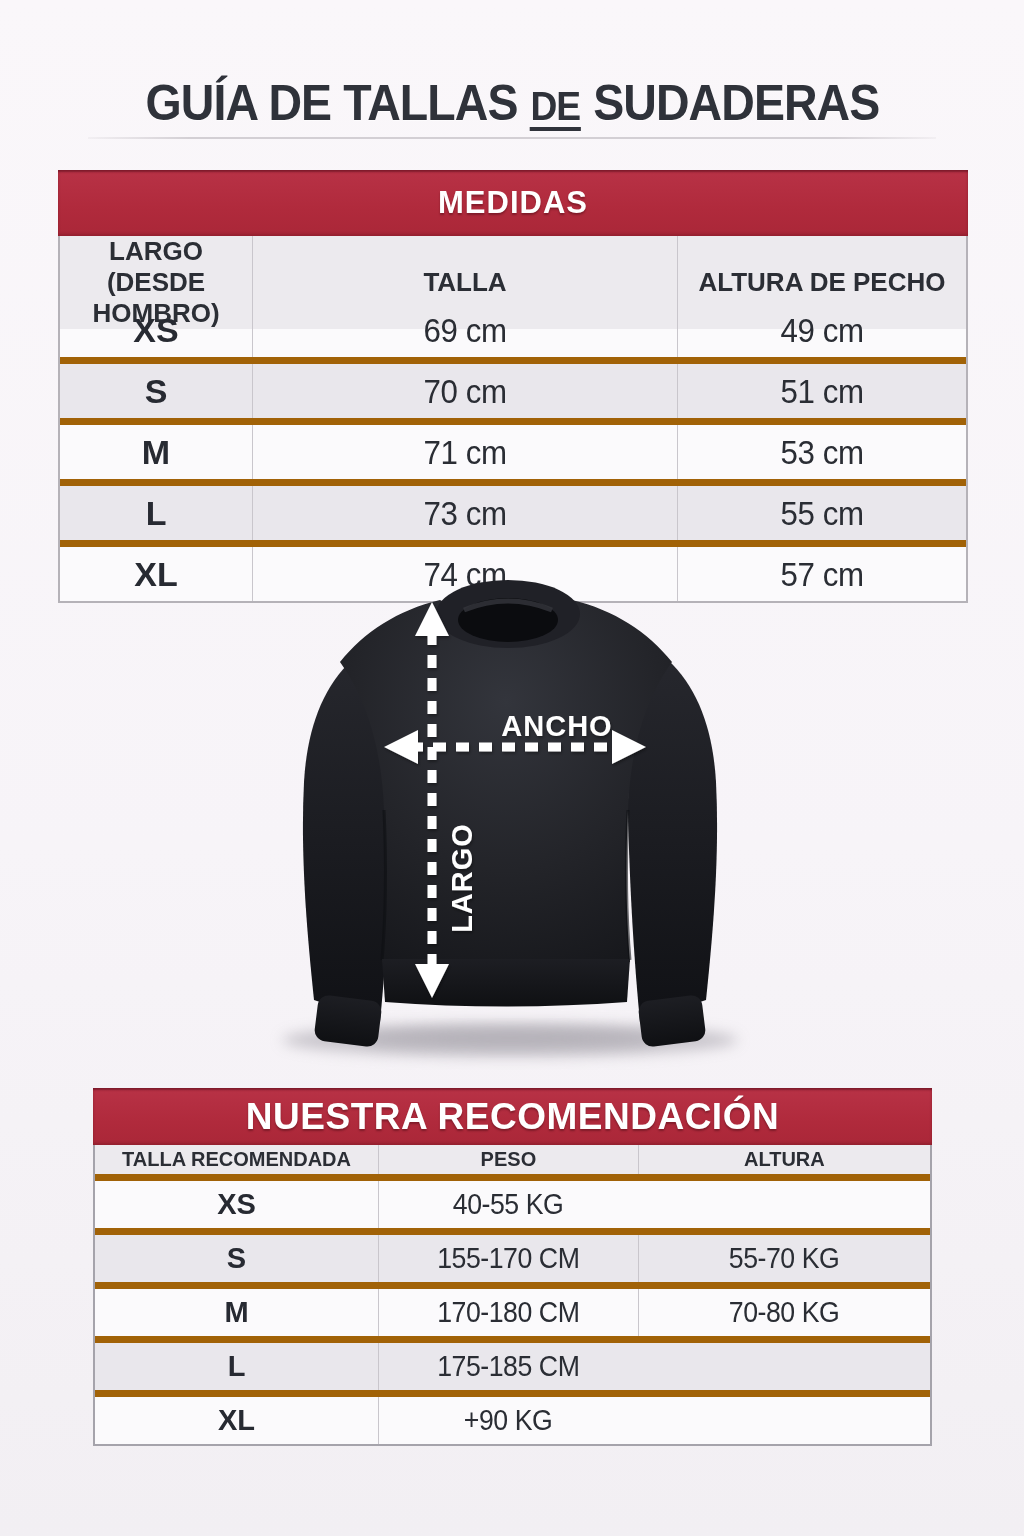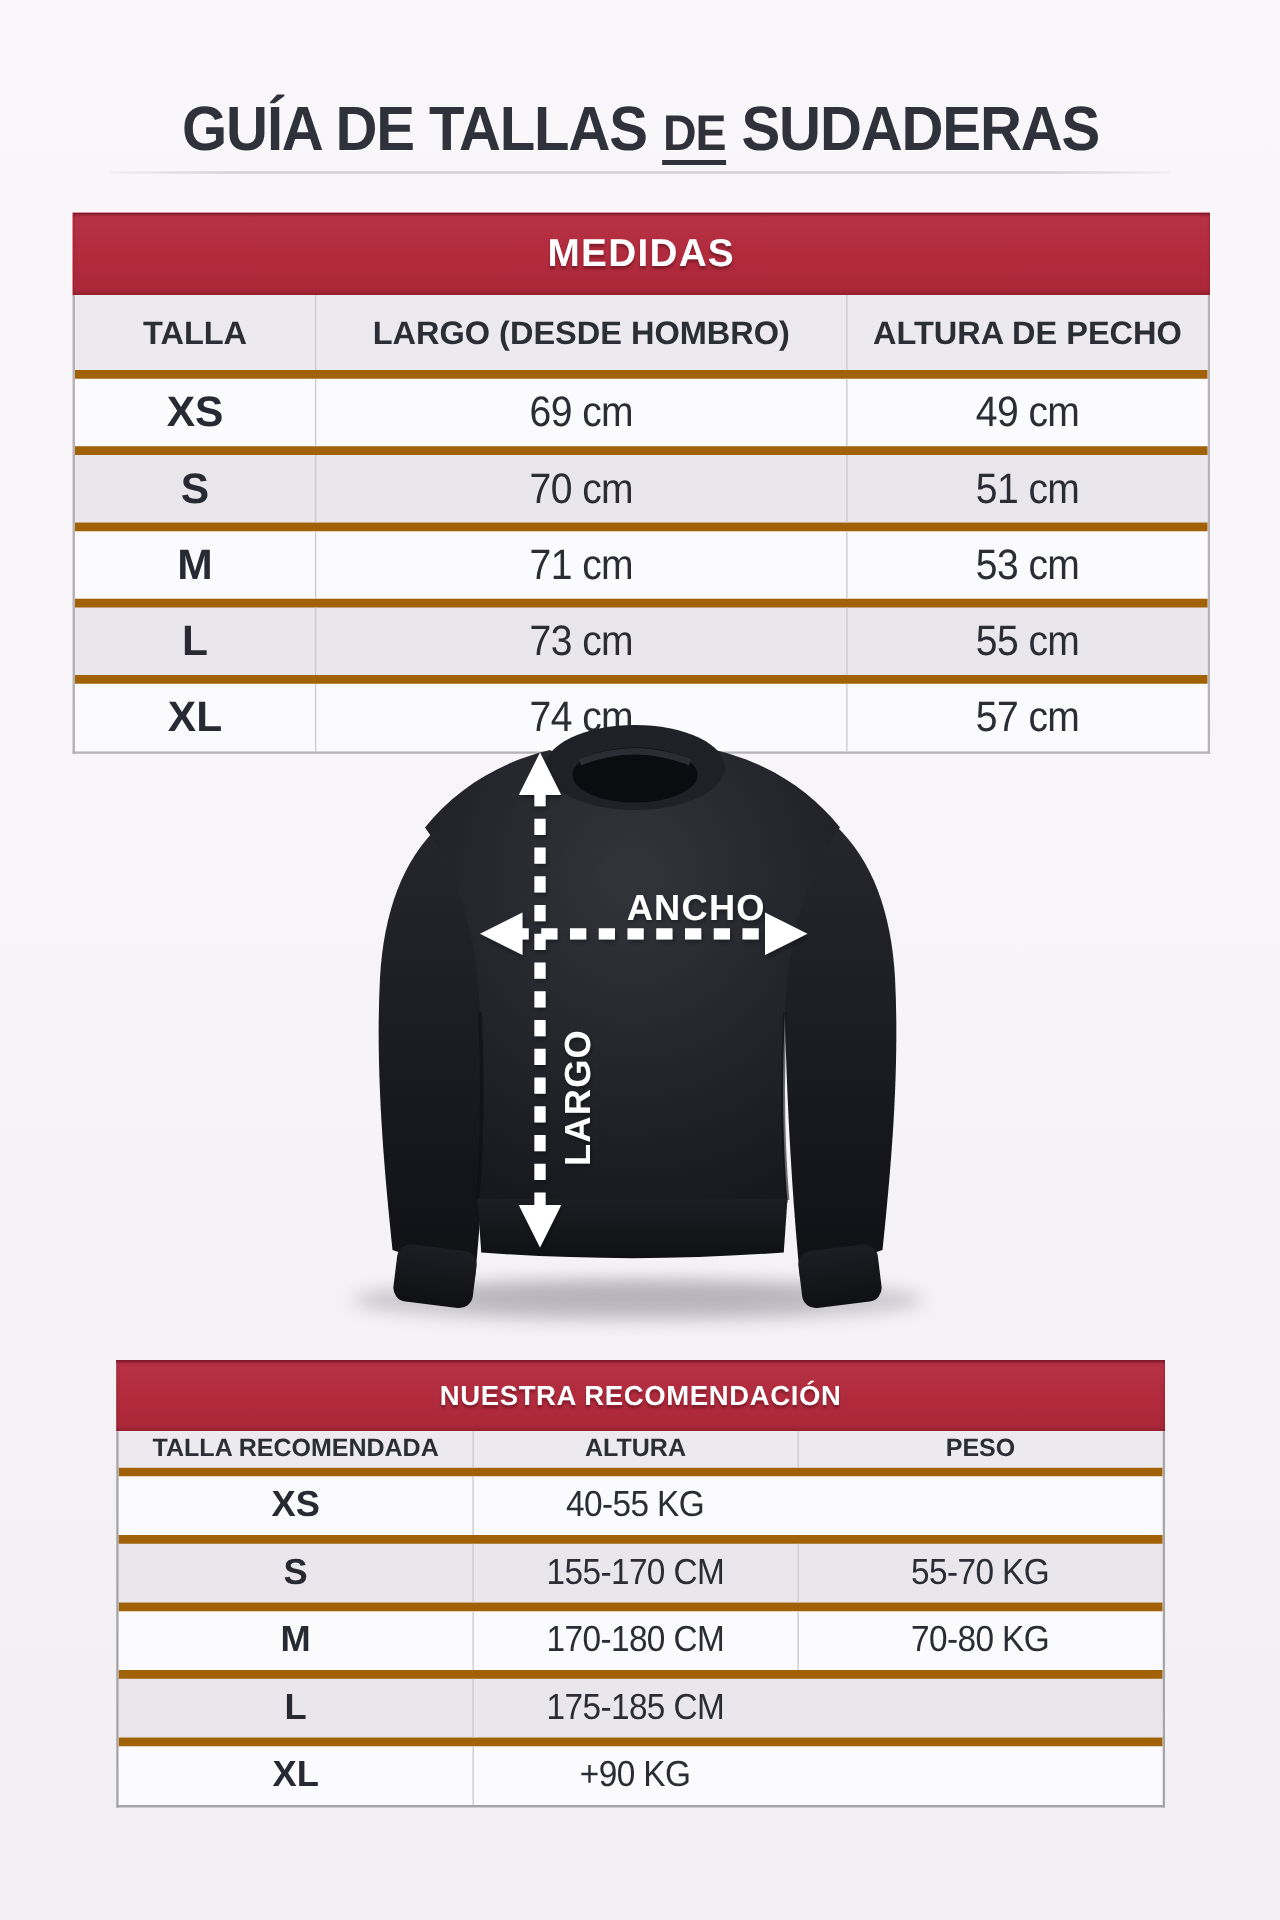--- a/index.html
+++ b/index.html
@@ -43,21 +43,21 @@
   
   .t1{position:absolute;left:58px;top:170px;width:910px;}
   .t1 .red-bar{height:66px;font-size:31px;letter-spacing:1px;}
   .t1 .tbl-lower{border:2px solid #b5b2b8;border-top:none;}
   .t1 .thead{grid-template-columns:21.2% 46.9% 31.9%;height:60px;font-size:26px;}
   .t1 .trow{grid-template-columns:21.2% 46.9% 31.9%;height:54px;}
   .t1 .size-cell{font-size:35px;}
   .t1 .trow .cell{font-size:34px;}
   
   .t2{position:absolute;left:93px;top:1088px;width:839px;}
-  .t2 .red-bar{height:57px;font-size:22px;letter-spacing:.5px;}
+  .t2 .red-bar{height:57px;font-size:37px;letter-spacing:.5px;}
   .t2 .tbl-lower{border:2px solid #a5a3ab;border-top:none;}
   .t2 .thead{grid-template-columns:33.9% 31.1% 35%;height:29px;font-size:20px;}
   .t2 .trow{grid-template-columns:33.9% 31.1% 35%;height:47px;}
   .t2 .size-cell{font-size:30px;}
   .t2 .trow .cell{font-size:29px;}
   
   .diagram{position:absolute;left:270px;top:570px;width:480px;height:500px;}
 </style>
 </head>
 <body>
@@ -70,22 +70,22 @@
       <span class="de-small">DE</span>
       <span>SUDADERAS</span>
     </div>
   </div>
   <div class="title-rule"></div>
 
   <div class="t1">
     <div class="red-bar">MEDIDAS</div>
     <div class="tbl-lower">
       <div class="thead">
+        <div class="cell">LARGO (DESDE HOMBRO)</div>
         <div class="cell">TALLA</div>
-        <div class="cell">LARGO (DESDE HOMBRO)</div>
         <div class="cell">ALTURA DE PECHO</div>
       </div>
       <div>
           <div class="trow">
             <div class="cell size-cell">XS</div>
             <div class="cell">
               <span class="val">69 cm</span>
             </div>
             <div class="cell">
               <span class="val">49 cm</span>
@@ -199,22 +199,22 @@
       <text x="287" y="166" text-anchor="middle" fill="#ffffff" font-family="Liberation Sans, DejaVu Sans, sans-serif" font-size="29" font-weight="bold" letter-spacing="1">ANCHO</text>
       <text text-anchor="middle" transform="translate(202 308) rotate(-90)" fill="#ffffff" font-family="Liberation Sans, DejaVu Sans, sans-serif" font-size="29" font-weight="bold" letter-spacing="1">LARGO</text>
     </g>
   </svg>
 
   <div class="t2">
     <div class="red-bar">NUESTRA RECOMENDACIÓN</div>
     <div class="tbl-lower">
       <div class="thead">
         <div class="cell">TALLA RECOMENDADA</div>
+        <div class="cell">PESO</div>
         <div class="cell">ALTURA</div>
-        <div class="cell">PESO</div>
       </div>
       <div>
           <div class="trow">
             <div class="cell size-cell">XS</div>
             <div class="cell">
               <span class="val">40-55 KG</span>
             </div>
           </div>
           <div class="trow alt">
             <div class="cell size-cell">S</div>

